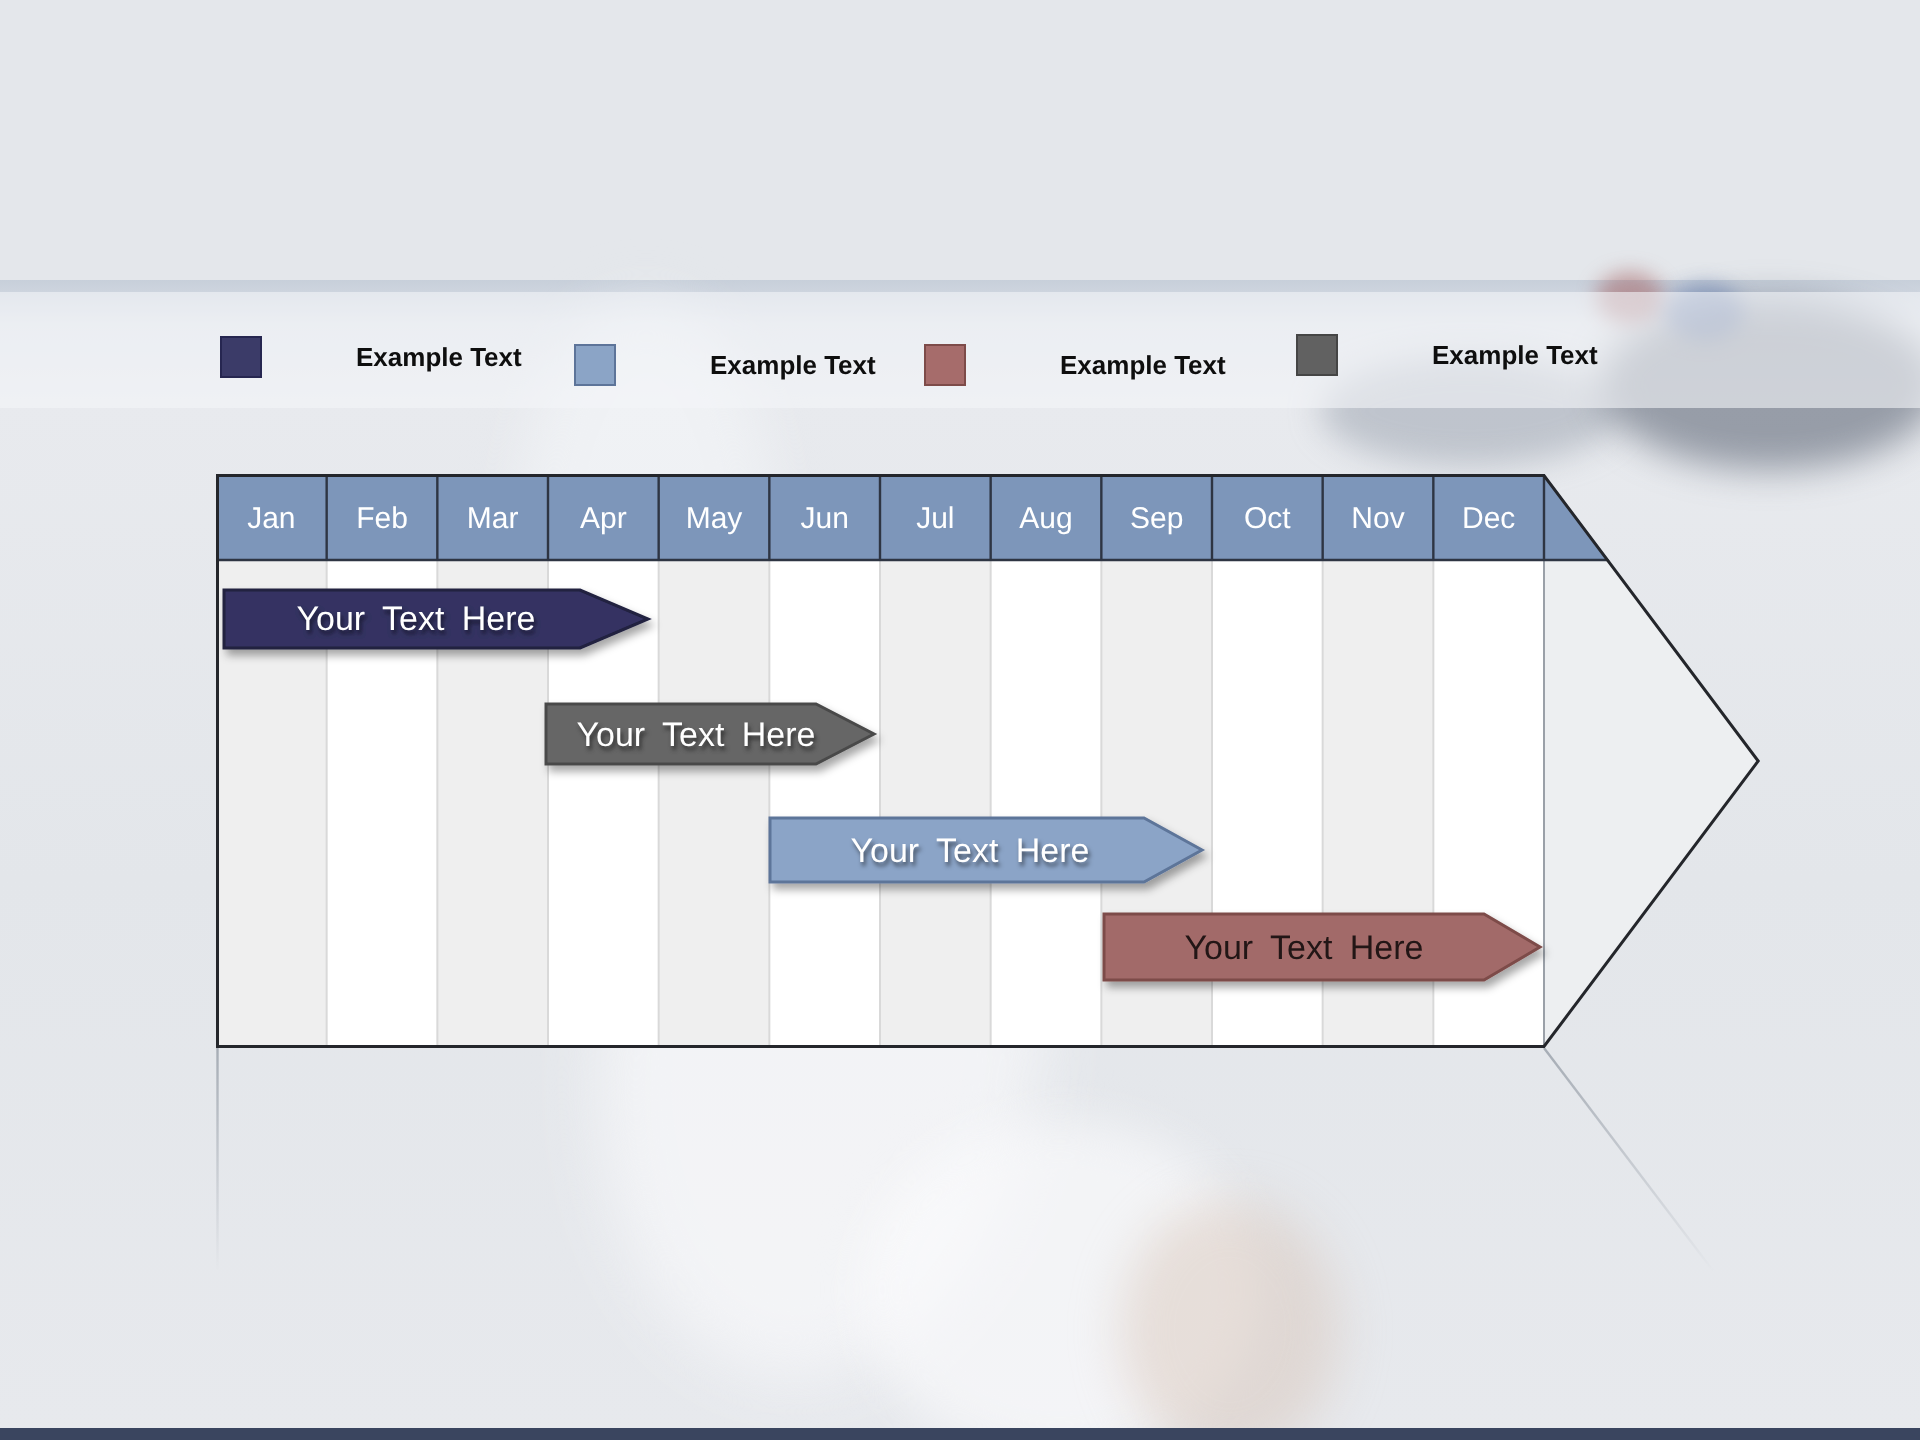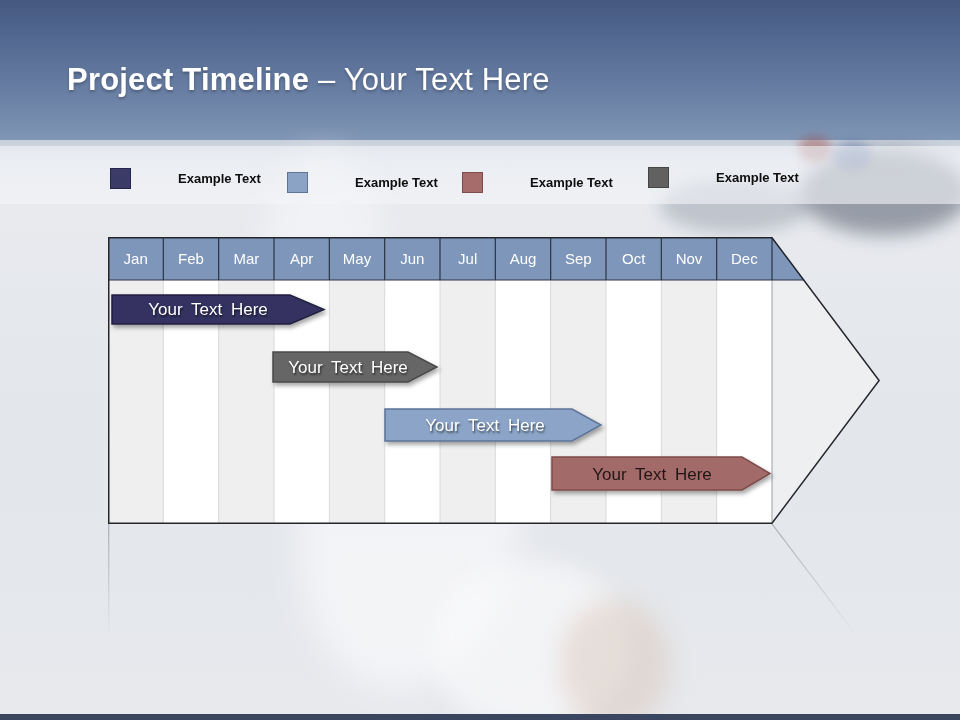--- a/index.html
+++ b/index.html
@@ -53,23 +53,20 @@
   .reflection { position:absolute; left:108px; top:524px; }
 
   
   .footer-bar { position:absolute; left:0; top:714px; width:960px; height:6px; }
 </style>
 </head>
 <body>
 
 <div class="slide">
 
-  <div class="header">
-    <h1 class="title"><span class="title-bold">Project Timeline</span> <span class="title-light">– Your Text Here</span></h1>
-  </div>
 
   <div class="content-bg"></div>
   <div>
     <div class="blob b-torso"></div>
     <div class="blob b-leg1"></div>
     <div class="blob b-leg2"></div>
     <div class="blob b-knee"></div>
     <div class="blob b-arm-mid"></div>
     <div class="blob b-arm-dark"></div>
     <div class="blob b-glove-red"></div>

